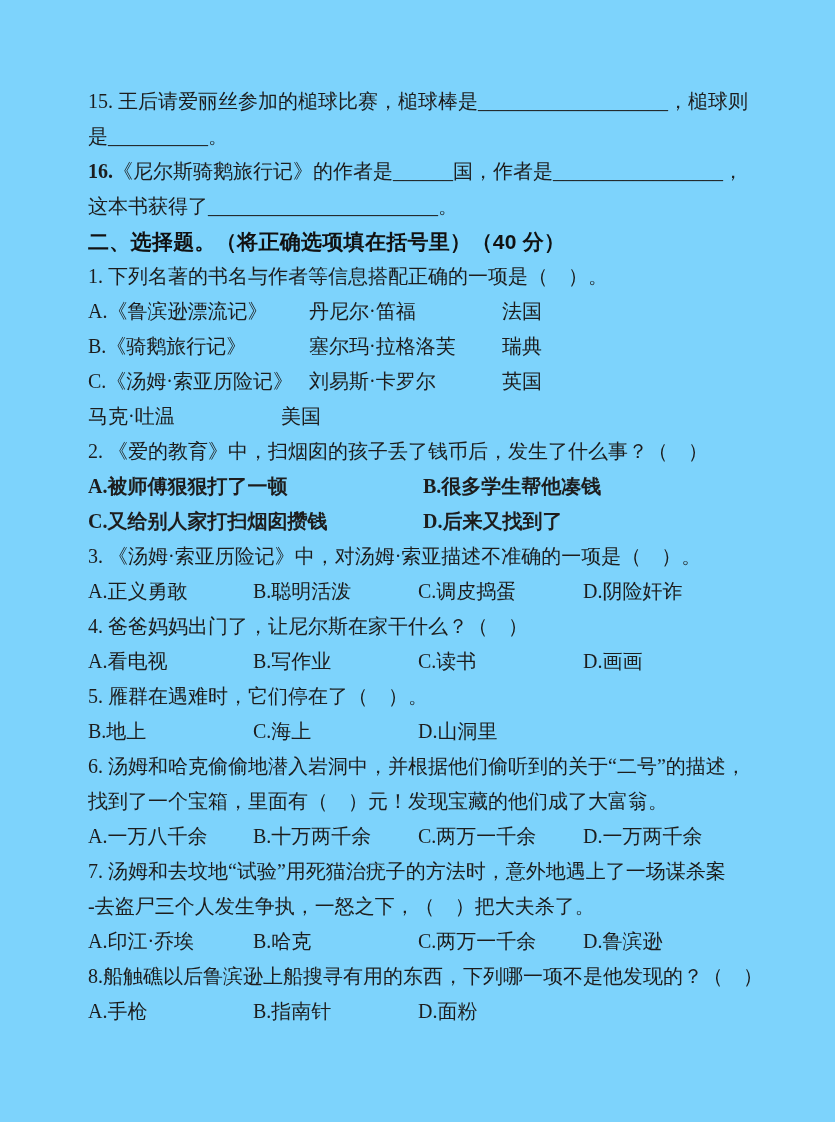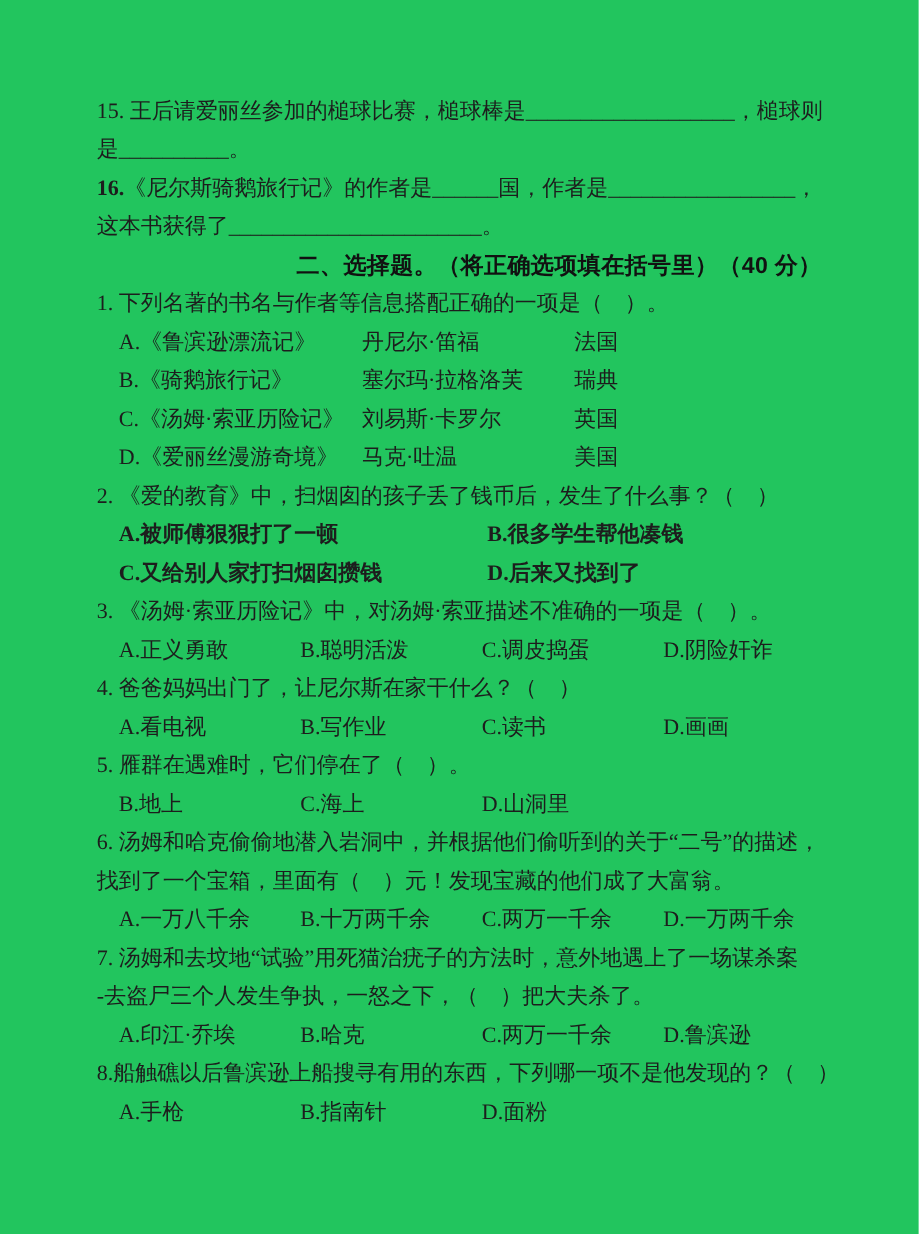--- a/index.html
+++ b/index.html
@@ -7,44 +7,43 @@
   body {
     width: 835px;
     height: 1122px;
     background: #ffffff;
     font-family: "Liberation Serif", "DejaVu Serif", serif;
   }
   .page {
     position: relative;
     width: 835px;
     height: 1122px;
-    background: #22c55e;
+    background: #7dd3fc;
     color: #1d1d1d;
     overflow: hidden;
   }
   .content {
     padding: 84px 0 0 88px;
     width: 747px;
   }
   .line {
     height: 35px;
     line-height: 35px;
     font-size: 20px;
     white-space: nowrap;
   }
   .heading {
     font-family: "Liberation Sans", "DejaVu Sans", sans-serif;
     font-weight: 700;
     font-size: 21px;
     letter-spacing: 0.3px;
     color: #111111;
-    text-align: right;
   }
   .qnum-bold { font-weight: 700; }
-  .row { display: flex; margin-left: 20px; }
+  .row { display: flex; }
   .row3 .c0 { min-width: 221px; }
   .row3 .c1 { min-width: 193px; }
   .row3 .c2 { flex: 1; }
   .row4 > span { flex: 0 0 165px; }
   .row2 > span { flex: 0 0 335px; font-weight: bold; }
 </style>
 </head>
 <body>
 
 <div class="page">
@@ -68,21 +67,20 @@
       <span class="c0">B.《骑鹅旅行记》</span>
       <span class="c1">塞尔玛·拉格洛芙</span>
       <span class="c2">瑞典</span>
     </div>
     <div class="line row row3">
       <span class="c0">C.《汤姆·索亚历险记》</span>
       <span class="c1">刘易斯·卡罗尔</span>
       <span class="c2">英国</span>
     </div>
     <div class="line row row3">
-      <span class="c0">D.《爱丽丝漫游奇境》</span>
       <span class="c1">马克·吐温</span>
       <span class="c2">美国</span>
     </div>
 
     <div class="line">2. 《爱的教育》中，扫烟囱的孩子丢了钱币后，发生了什么事？（　）</div>
     <div class="line row row2">
       <span>A.被师傅狠狠打了一顿</span>
       <span>B.很多学生帮他凑钱</span>
     </div>
     <div class="line row row2">

